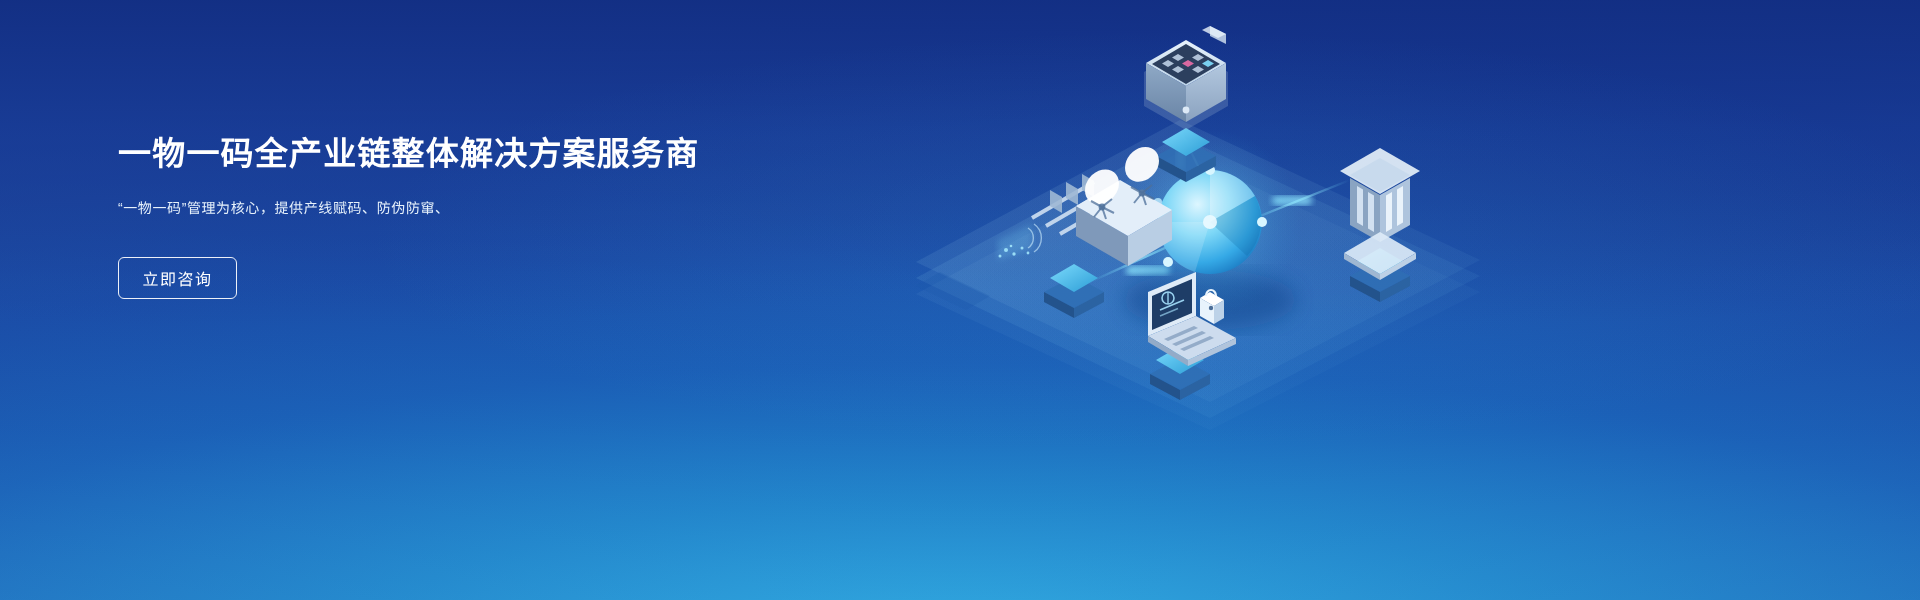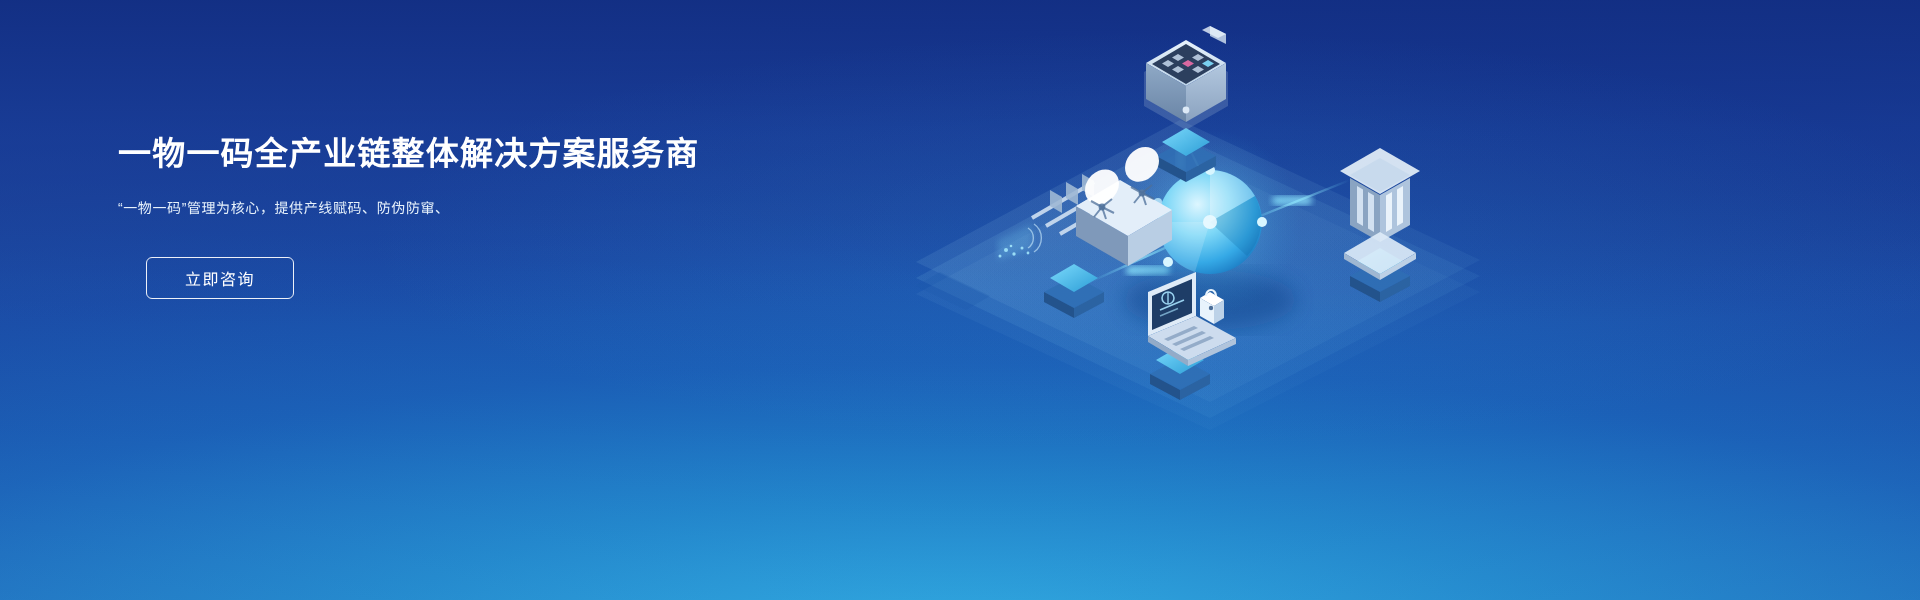--- a/index.html
+++ b/index.html
@@ -56,30 +56,29 @@
     color:#e6f1fb;
     font-size:14px;
     line-height:32px;
     letter-spacing:.6px;
     font-weight:normal;
   }
   .sub div{white-space:nowrap;}
   .cta{
     display:inline-flex;align-items:center;justify-content:center;
     margin-top:33px;
-    width:148px;height:42px;
+    width:119px;height:42px;
     border:1px solid rgba(255,255,255,.92);
     border-radius:6px;
     background:transparent;
     color:#ffffff;
     font-size:16px;
     letter-spacing:1.5px;
     cursor:pointer;
     font-family:inherit;
-    margin-left:28px;
   }
 
   
   .art{
     position:absolute;
     left:880px;top:10px;
     width:620px;height:420px;
     z-index:4;
   }
   .art svg{display:block;width:100%;height:100%;overflow:visible;}

